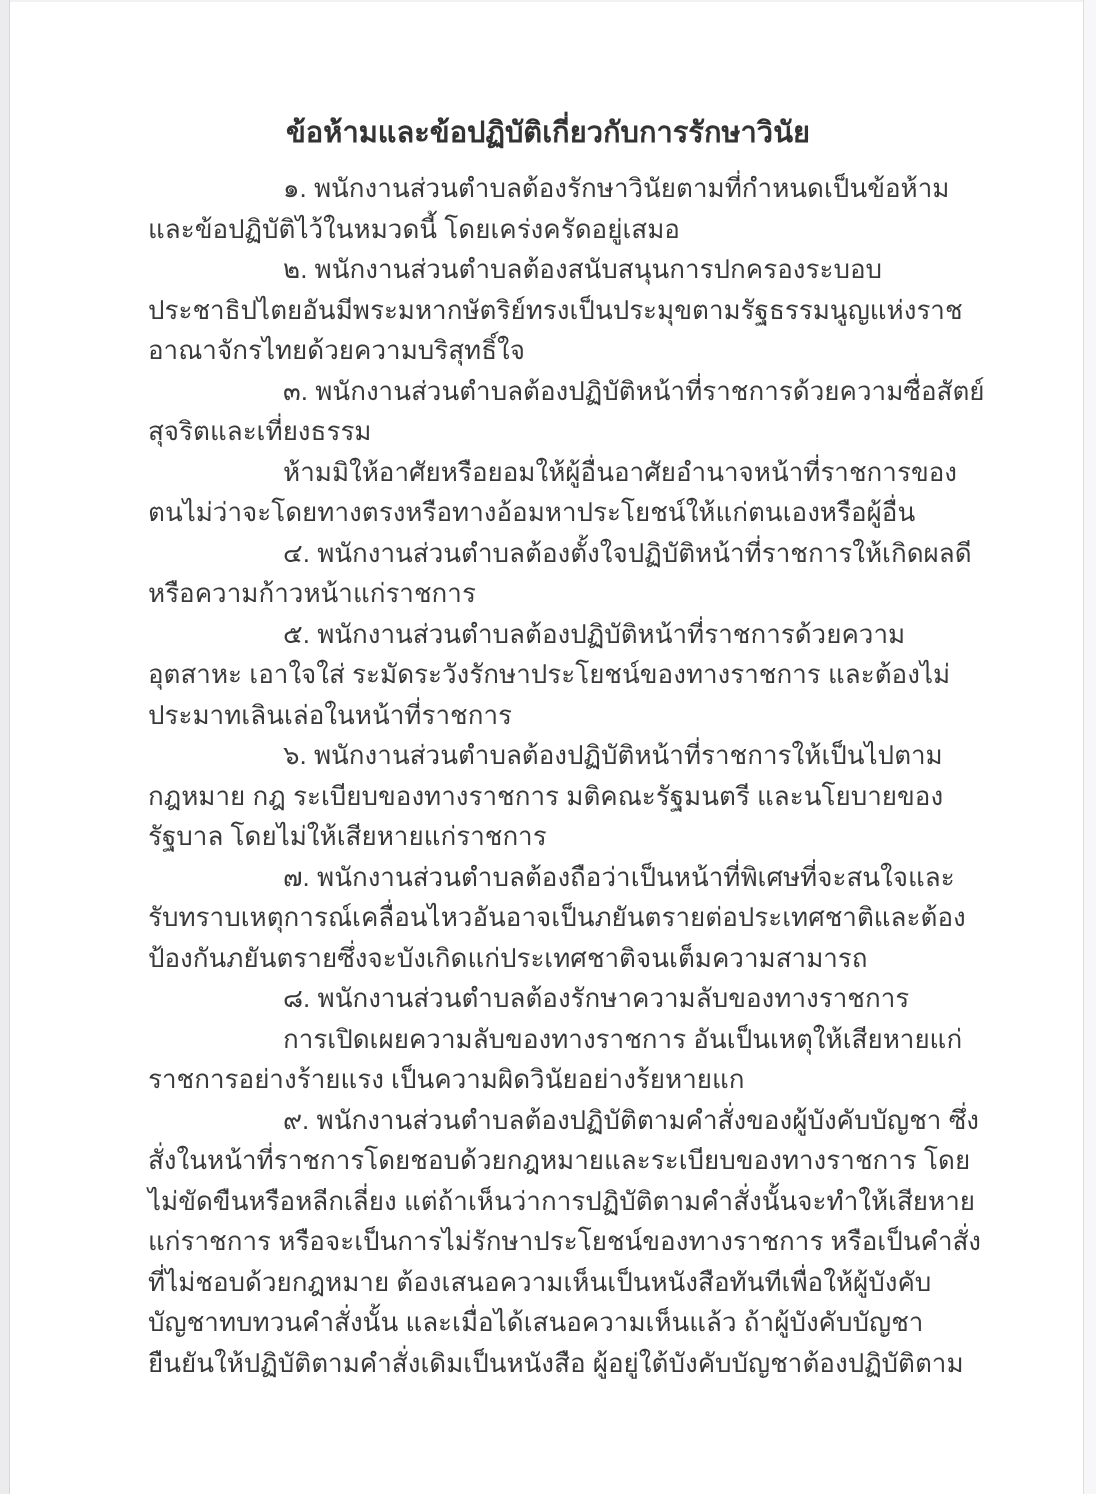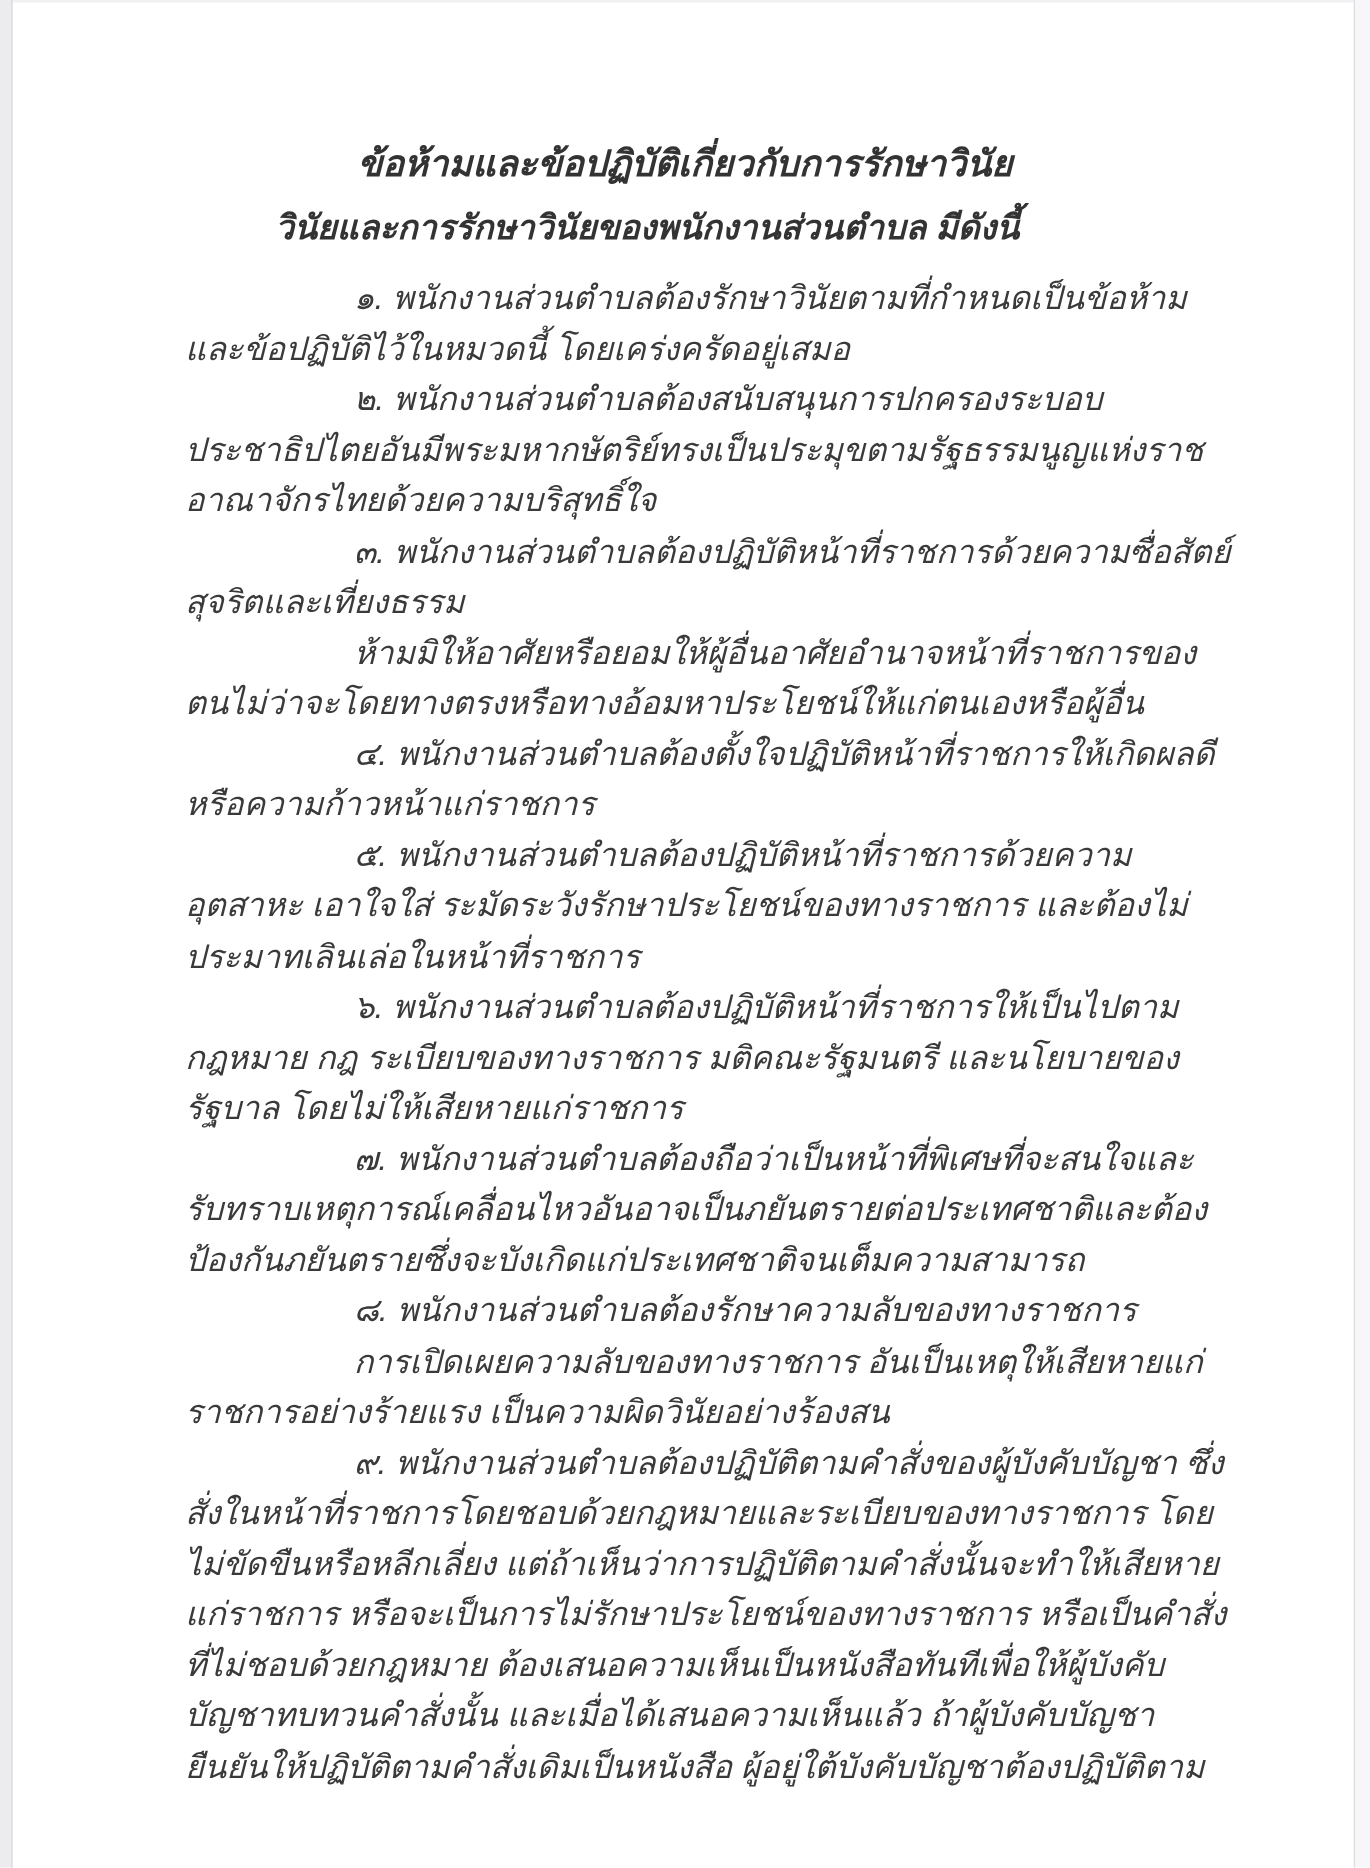--- a/index.html
+++ b/index.html
@@ -34,21 +34,20 @@
     left: 0; top: 0;
     width: 1096px; height: 2px;
     background: #f1f1f3;
   }
   .sheet {
     position: absolute;
     left: 0; top: 0;
     width: 1096px; height: 1294px;
     background: transparent;
     color: #3a3a3a;
-    font-style: italic;
   }
   .doc-title {
     margin: 0;
     padding-top: 112px;
     text-align: center;
     font-size: 29px;
     line-height: 40px;
     font-weight: bold;
     color: #333333;
   }
@@ -76,27 +75,26 @@
 </style>
 </head>
 <body>
 
 <div class="edge-top"></div>
 <div class="edge-left"></div>
 <div class="edge-right"></div>
 
 <div class="sheet">
   <h1 class="doc-title">ข้อห้ามและข้อปฏิบัติเกี่ยวกับการรักษาวินัย</h1>
-  <h2 class="doc-subtitle">วินัยและการรักษาวินัยของพนักงานส่วนตำบล มีดังนี้</h2>
   <div class="doc-body">
       <p class="para">๑. พนักงานส่วนตำบลต้องรักษาวินัยตามที่กำหนดเป็นข้อห้ามและข้อปฏิบัติไว้ในหมวดนี้ โดยเคร่งครัดอยู่เสมอ</p>
       <p class="para">๒. พนักงานส่วนตำบลต้องสนับสนุนการปกครองระบอบประชาธิปไตยอันมีพระมหากษัตริย์ทรงเป็นประมุขตามรัฐธรรมนูญแห่งราชอาณาจักรไทยด้วยความบริสุทธิ์ใจ</p>
       <p class="para">๓. พนักงานส่วนตำบลต้องปฏิบัติหน้าที่ราชการด้วยความซื่อสัตย์สุจริตและเที่ยงธรรม</p>
       <p class="para">ห้ามมิให้อาศัยหรือยอมให้ผู้อื่นอาศัยอำนาจหน้าที่ราชการของตนไม่ว่าจะโดยทางตรงหรือทางอ้อมหาประโยชน์ให้แก่ตนเองหรือผู้อื่น</p>
       <p class="para">๔. พนักงานส่วนตำบลต้องตั้งใจปฏิบัติหน้าที่ราชการให้เกิดผลดีหรือความก้าวหน้าแก่ราชการ</p>
       <p class="para">๕. พนักงานส่วนตำบลต้องปฏิบัติหน้าที่ราชการด้วยความอุตสาหะ เอาใจใส่ ระมัดระวังรักษาประโยชน์ของทางราชการ และต้องไม่ประมาทเลินเล่อในหน้าที่ราชการ</p>
       <p class="para">๖. พนักงานส่วนตำบลต้องปฏิบัติหน้าที่ราชการให้เป็นไปตามกฎหมาย กฎ ระเบียบของทางราชการ มติคณะรัฐมนตรี และนโยบายของรัฐบาล โดยไม่ให้เสียหายแก่ราชการ</p>
       <p class="para">๗. พนักงานส่วนตำบลต้องถือว่าเป็นหน้าที่พิเศษที่จะสนใจและรับทราบเหตุการณ์เคลื่อนไหวอันอาจเป็นภยันตรายต่อประเทศชาติและต้องป้องกันภยันตรายซึ่งจะบังเกิดแก่ประเทศชาติจนเต็มความสามารถ</p>
       <p class="para">๘. พนักงานส่วนตำบลต้องรักษาความลับของทางราชการ</p>
-      <p class="para">การเปิดเผยความลับของทางราชการ อันเป็นเหตุให้เสียหายแก่ราชการอย่างร้ายแรง เป็นความผิดวินัยอย่างร้องสน</p>
+      <p class="para">การเปิดเผยความลับของทางราชการ อันเป็นเหตุให้เสียหายแก่ราชการอย่างร้ายแรง เป็นความผิดวินัยอย่างร้ยหายแก</p>
       <p class="para">๙. พนักงานส่วนตำบลต้องปฏิบัติตามคำสั่งของผู้บังคับบัญชา ซึ่งสั่งในหน้าที่ราชการโดยชอบด้วยกฎหมายและระเบียบของทางราชการ โดยไม่ขัดขืนหรือหลีกเลี่ยง แต่ถ้าเห็นว่าการปฏิบัติตามคำสั่งนั้นจะทำให้เสียหายแก่ราชการ หรือจะเป็นการไม่รักษาประโยชน์ของทางราชการ หรือเป็นคำสั่งที่ไม่ชอบด้วยกฎหมาย ต้องเสนอความเห็นเป็นหนังสือทันทีเพื่อให้ผู้บังคับบัญชาทบทวนคำสั่งนั้น และเมื่อได้เสนอความเห็นแล้ว ถ้าผู้บังคับบัญชายืนยันให้ปฏิบัติตามคำสั่งเดิมเป็นหนังสือ ผู้อยู่ใต้บังคับบัญชาต้องปฏิบัติตาม</p>
     </div>
 </div>
 
 </body></html>

